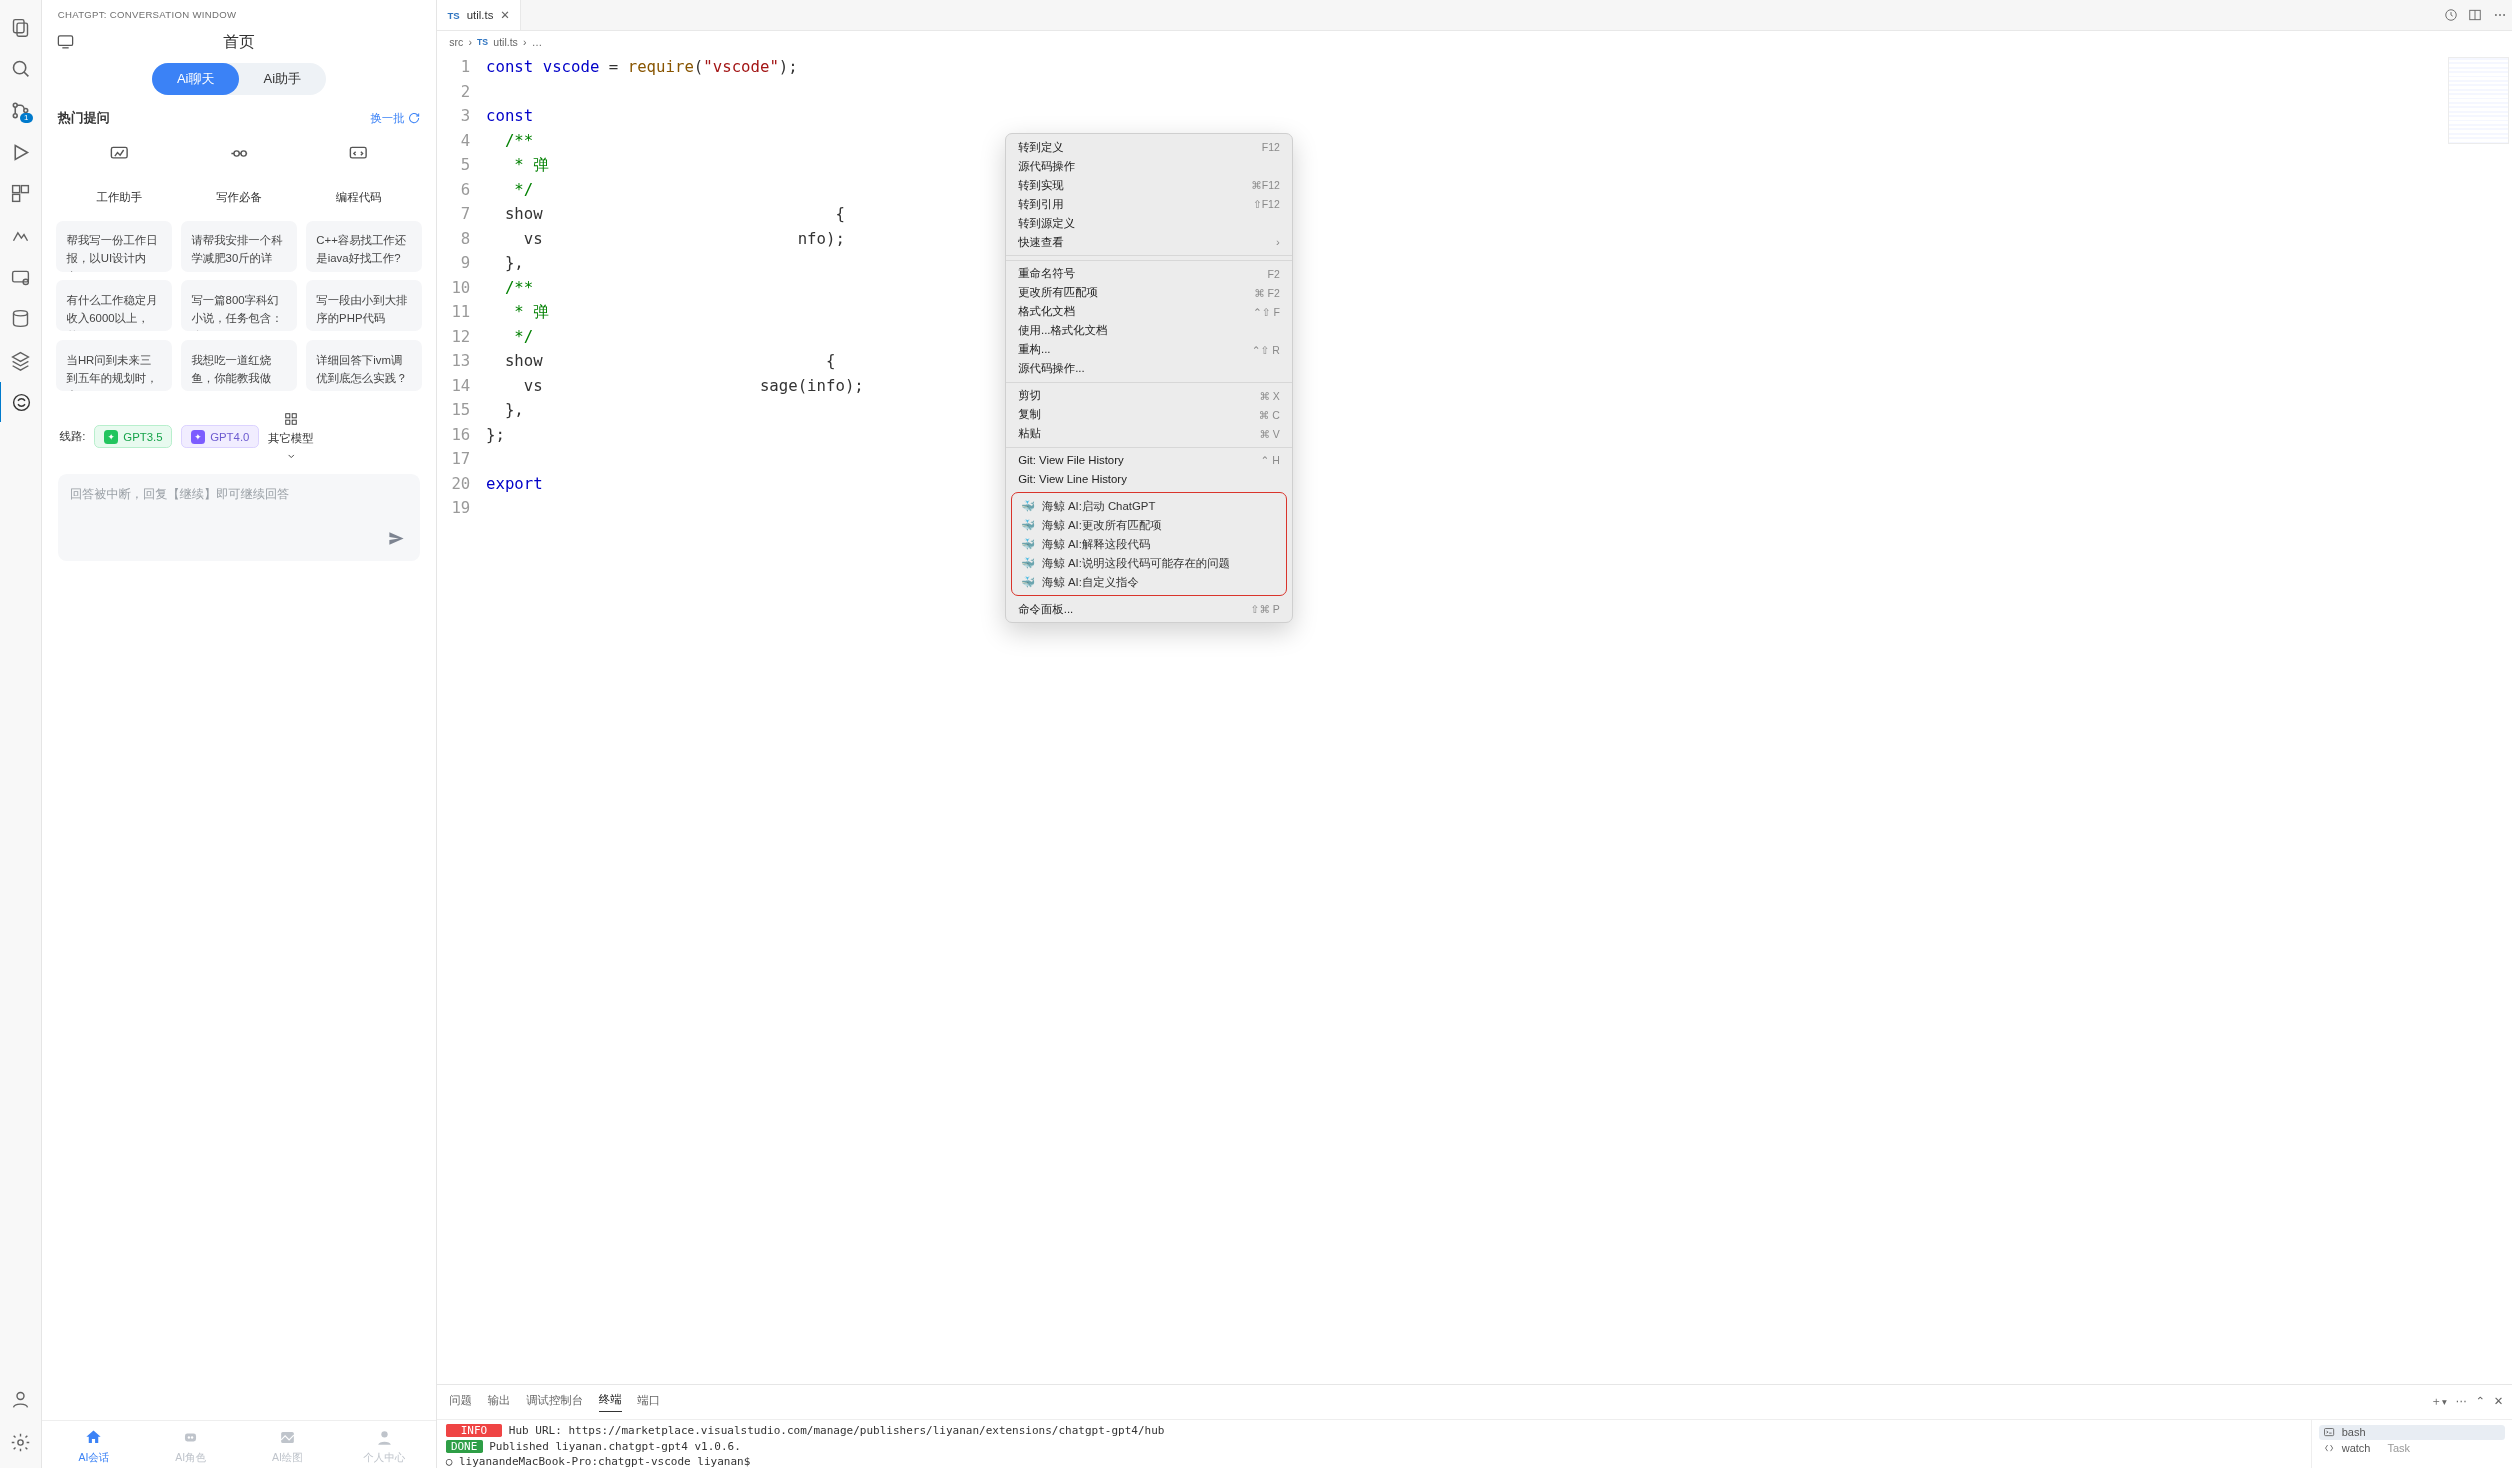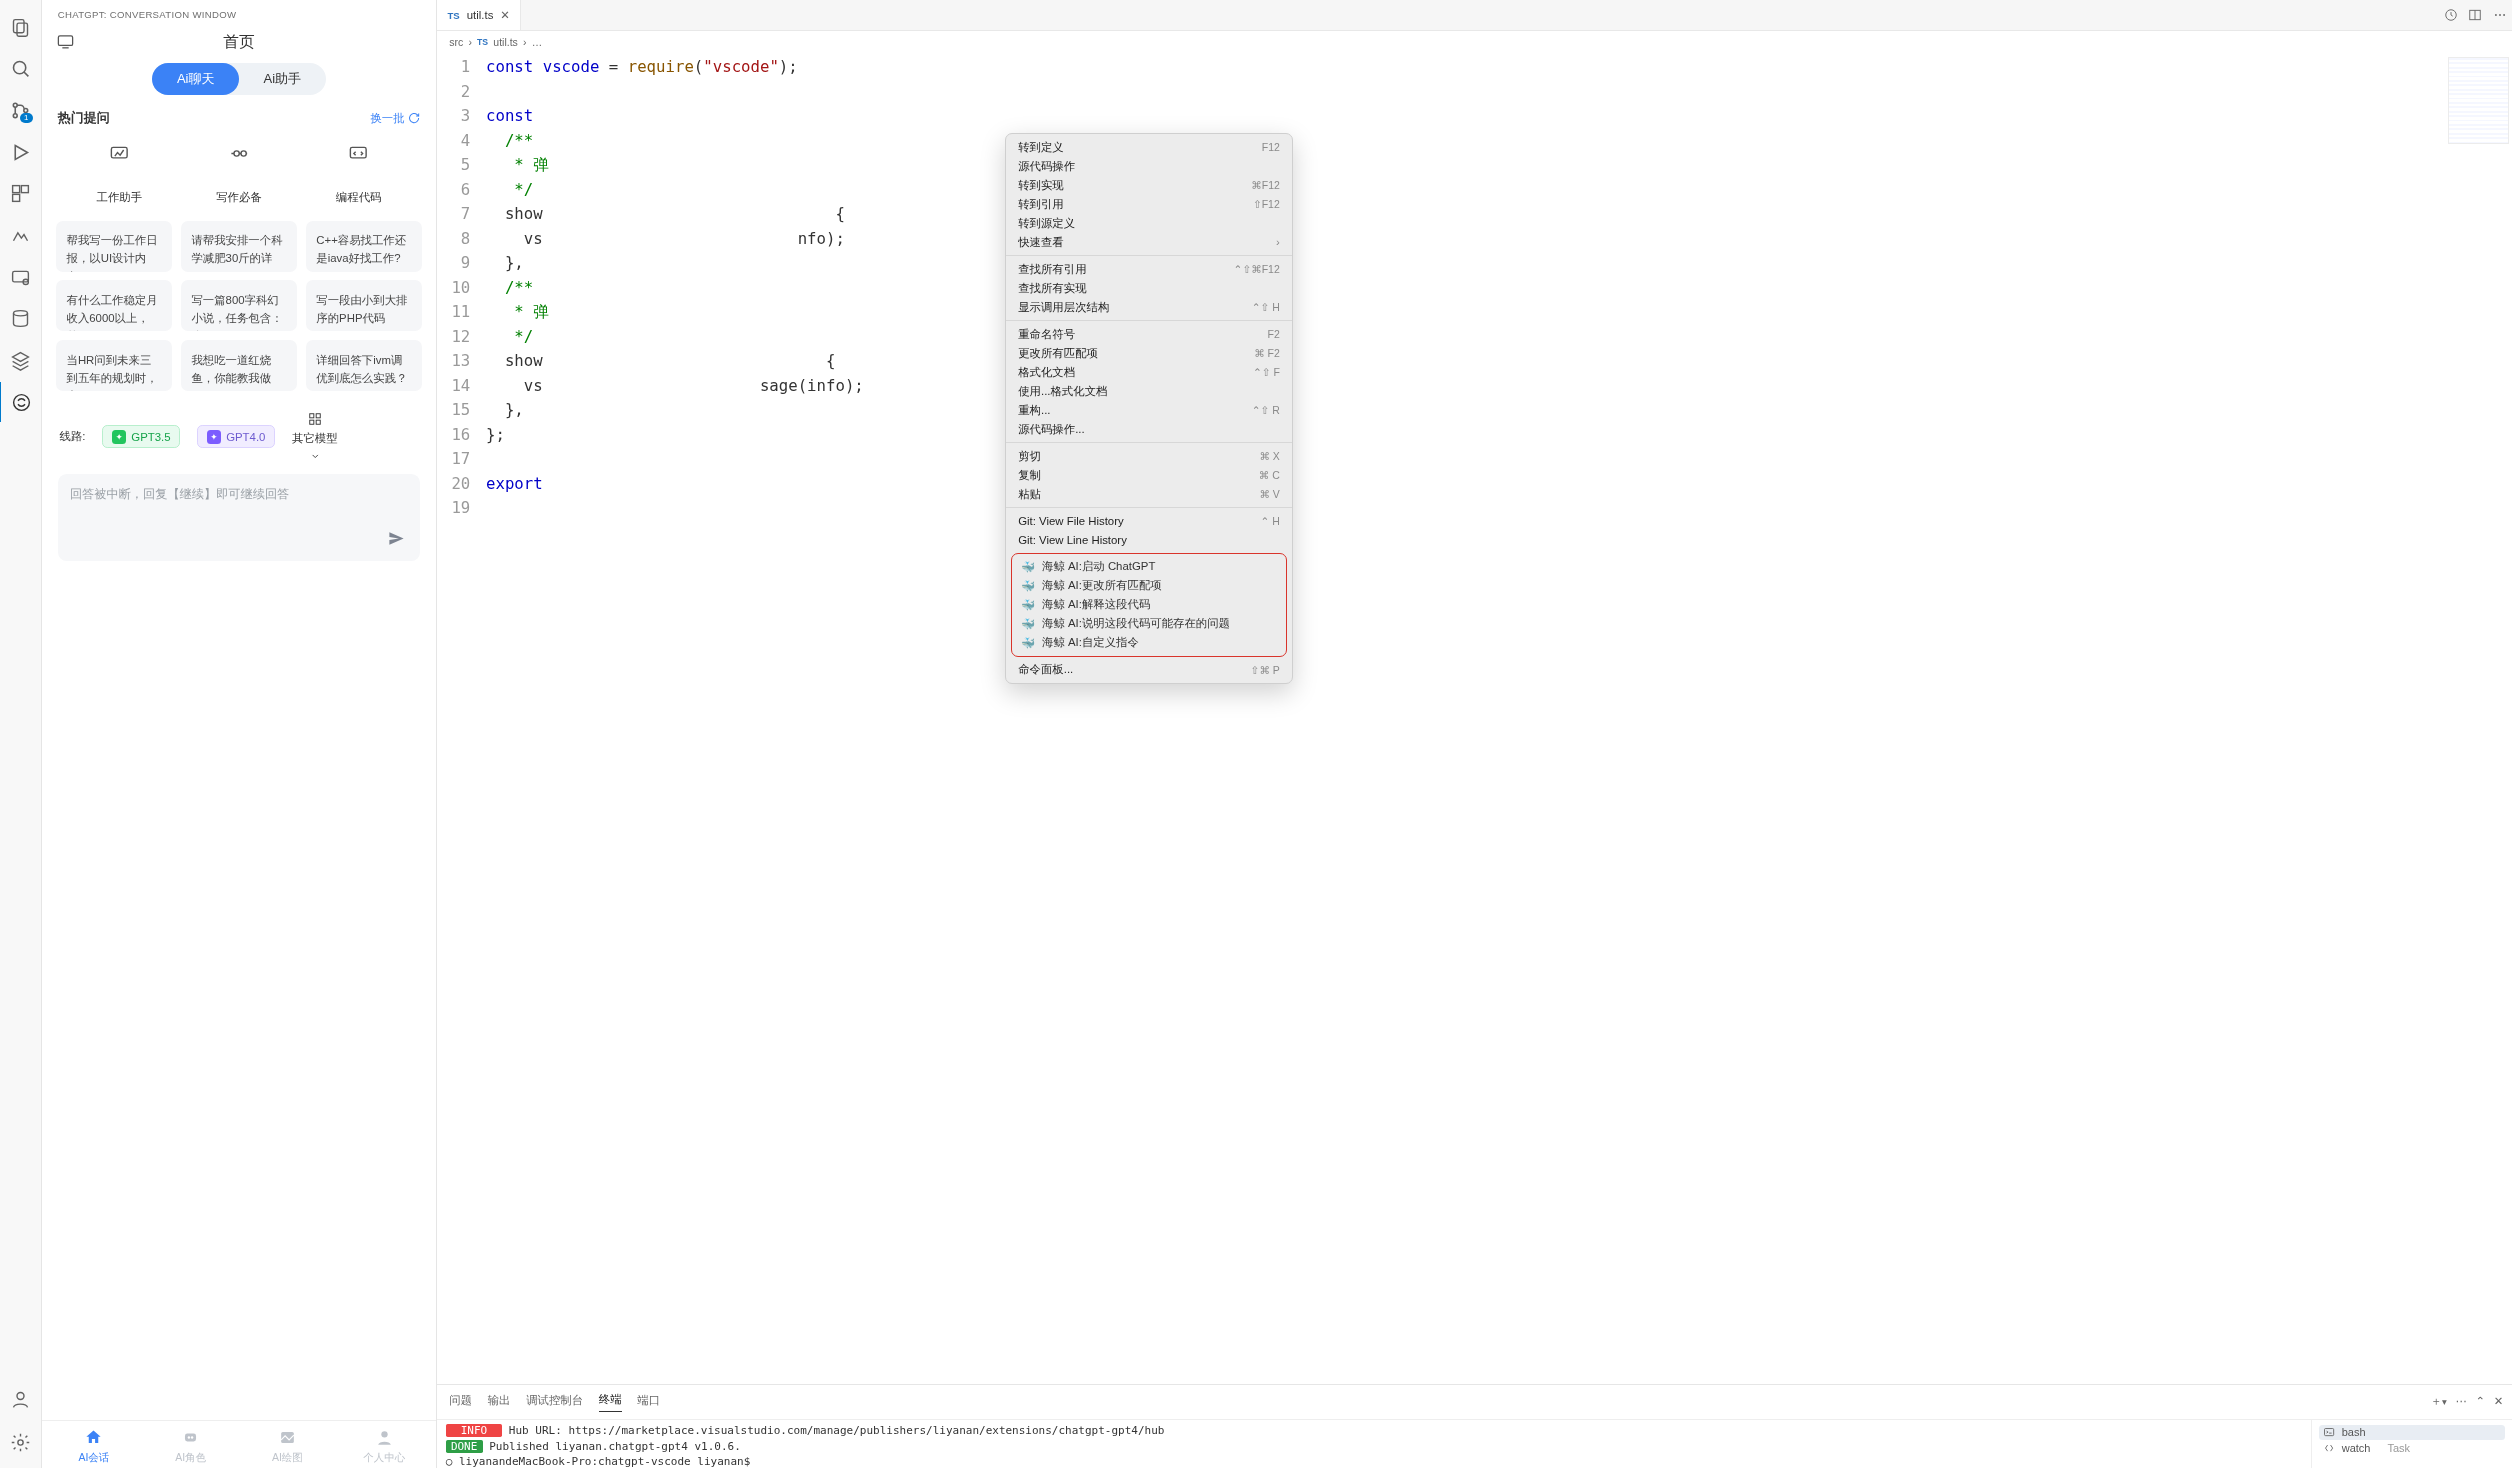--- a/index.html
+++ b/index.html
@@ -32,21 +32,21 @@
 .hot-refresh { color: #3b82f6; font-size: 11.4px; display: inline-flex; align-items: center; gap: 3.5px; cursor: pointer; }
 
 .quick-row { display: flex; justify-content: space-around; padding: 7px 7px 15.7px; }
 .quick-item { display: flex; flex-direction: column; align-items: center; gap: 26px; color: #333; cursor: pointer; }
 .quick-item svg { width: 24.5px; height: 21px; color: #555; }
 .quick-item span { font-size: 11.4px; }
 
 .card-grid { display: grid; grid-template-columns: repeat(3,1fr); gap: 8.7px; padding: 0 3.5px; }
 .card { background: #f5f6f8; border-radius: 7px; padding: 10.5px 10.5px; font-size: 11.4px; line-height: 1.6; color: #444; height: 51px; overflow: hidden; cursor: pointer; }
 
-.model-row { display: flex; align-items: center; gap: 17px; padding: 21px 7px 8.7px; font-size: 11.4px; }
+.model-row { display: flex; align-items: center; gap: 9px; padding: 21px 7px 8.7px; font-size: 11.4px; }
 .model-row .label { color: #333; }
 .chip { border-radius: 5.2px; padding: 3.5px 8.7px; display: inline-flex; align-items: center; gap: 5.2px; font-size: 11.4px; }
 .chip.green { background: #e8faef; color: #16a34a; border: 0.9px solid #b8efcd; }
 .chip.green .dot { width: 14px; height: 14px; border-radius: 3.5px; background: #22c55e; display: inline-flex; align-items: center; justify-content: center; color: #fff; font-size: 8.7px; }
 .chip.purple { background: #f1edff; color: #6d5bd0; border: 0.9px solid #dcd3ff; }
 .chip.purple .dot { width: 14px; height: 14px; border-radius: 3.5px; background: #7c5cff; display: inline-flex; align-items: center; justify-content: center; color: #fff; font-size: 8.7px; }
 .other-models { display: inline-flex; align-items: center; gap: 5.2px; color: #333; cursor: pointer; flex-direction: column; }
 
 .chat-input { margin: 3.5px 5.2px 8.7px; background: #f6f7f9; border-radius: 8.7px; min-height: 87px; padding: 12.2px 40px 12.2px 12.2px; color: #9aa0a6; position: relative; font-size: 12.2px; }
 .send-btn { position: absolute; right: 14px; bottom: 10.5px; color: #7d8491; cursor: pointer; }
@@ -396,34 +396,20 @@
             <div class="ctx-item">
               <span>转到源定义</span>
               <span class="sc"></span>
             </div>
             <div class="ctx-item">
               <span>快速查看</span>
               <span class="ctx-sub">›</span>
             </div>
           </div>
         <div class="ctx-sep"></div>
-        <div id="ctx-b">
-            <div class="ctx-item">
-              <span>查找所有引用</span>
-              <span class="sc">⌃⇧⌘F12</span>
-            </div>
-            <div class="ctx-item">
-              <span>查找所有实现</span>
-              <span class="sc"></span>
-            </div>
-            <div class="ctx-item">
-              <span>显示调用层次结构</span>
-              <span class="sc">⌃⇧ H</span>
-            </div>
-          </div>
         <div class="ctx-sep"></div>
         <div id="ctx-c">
             <div class="ctx-item">
               <span>重命名符号</span>
               <span class="sc">F2</span>
             </div>
             <div class="ctx-item">
               <span>更改所有匹配项</span>
               <span class="sc">⌘ F2</span>
             </div>

